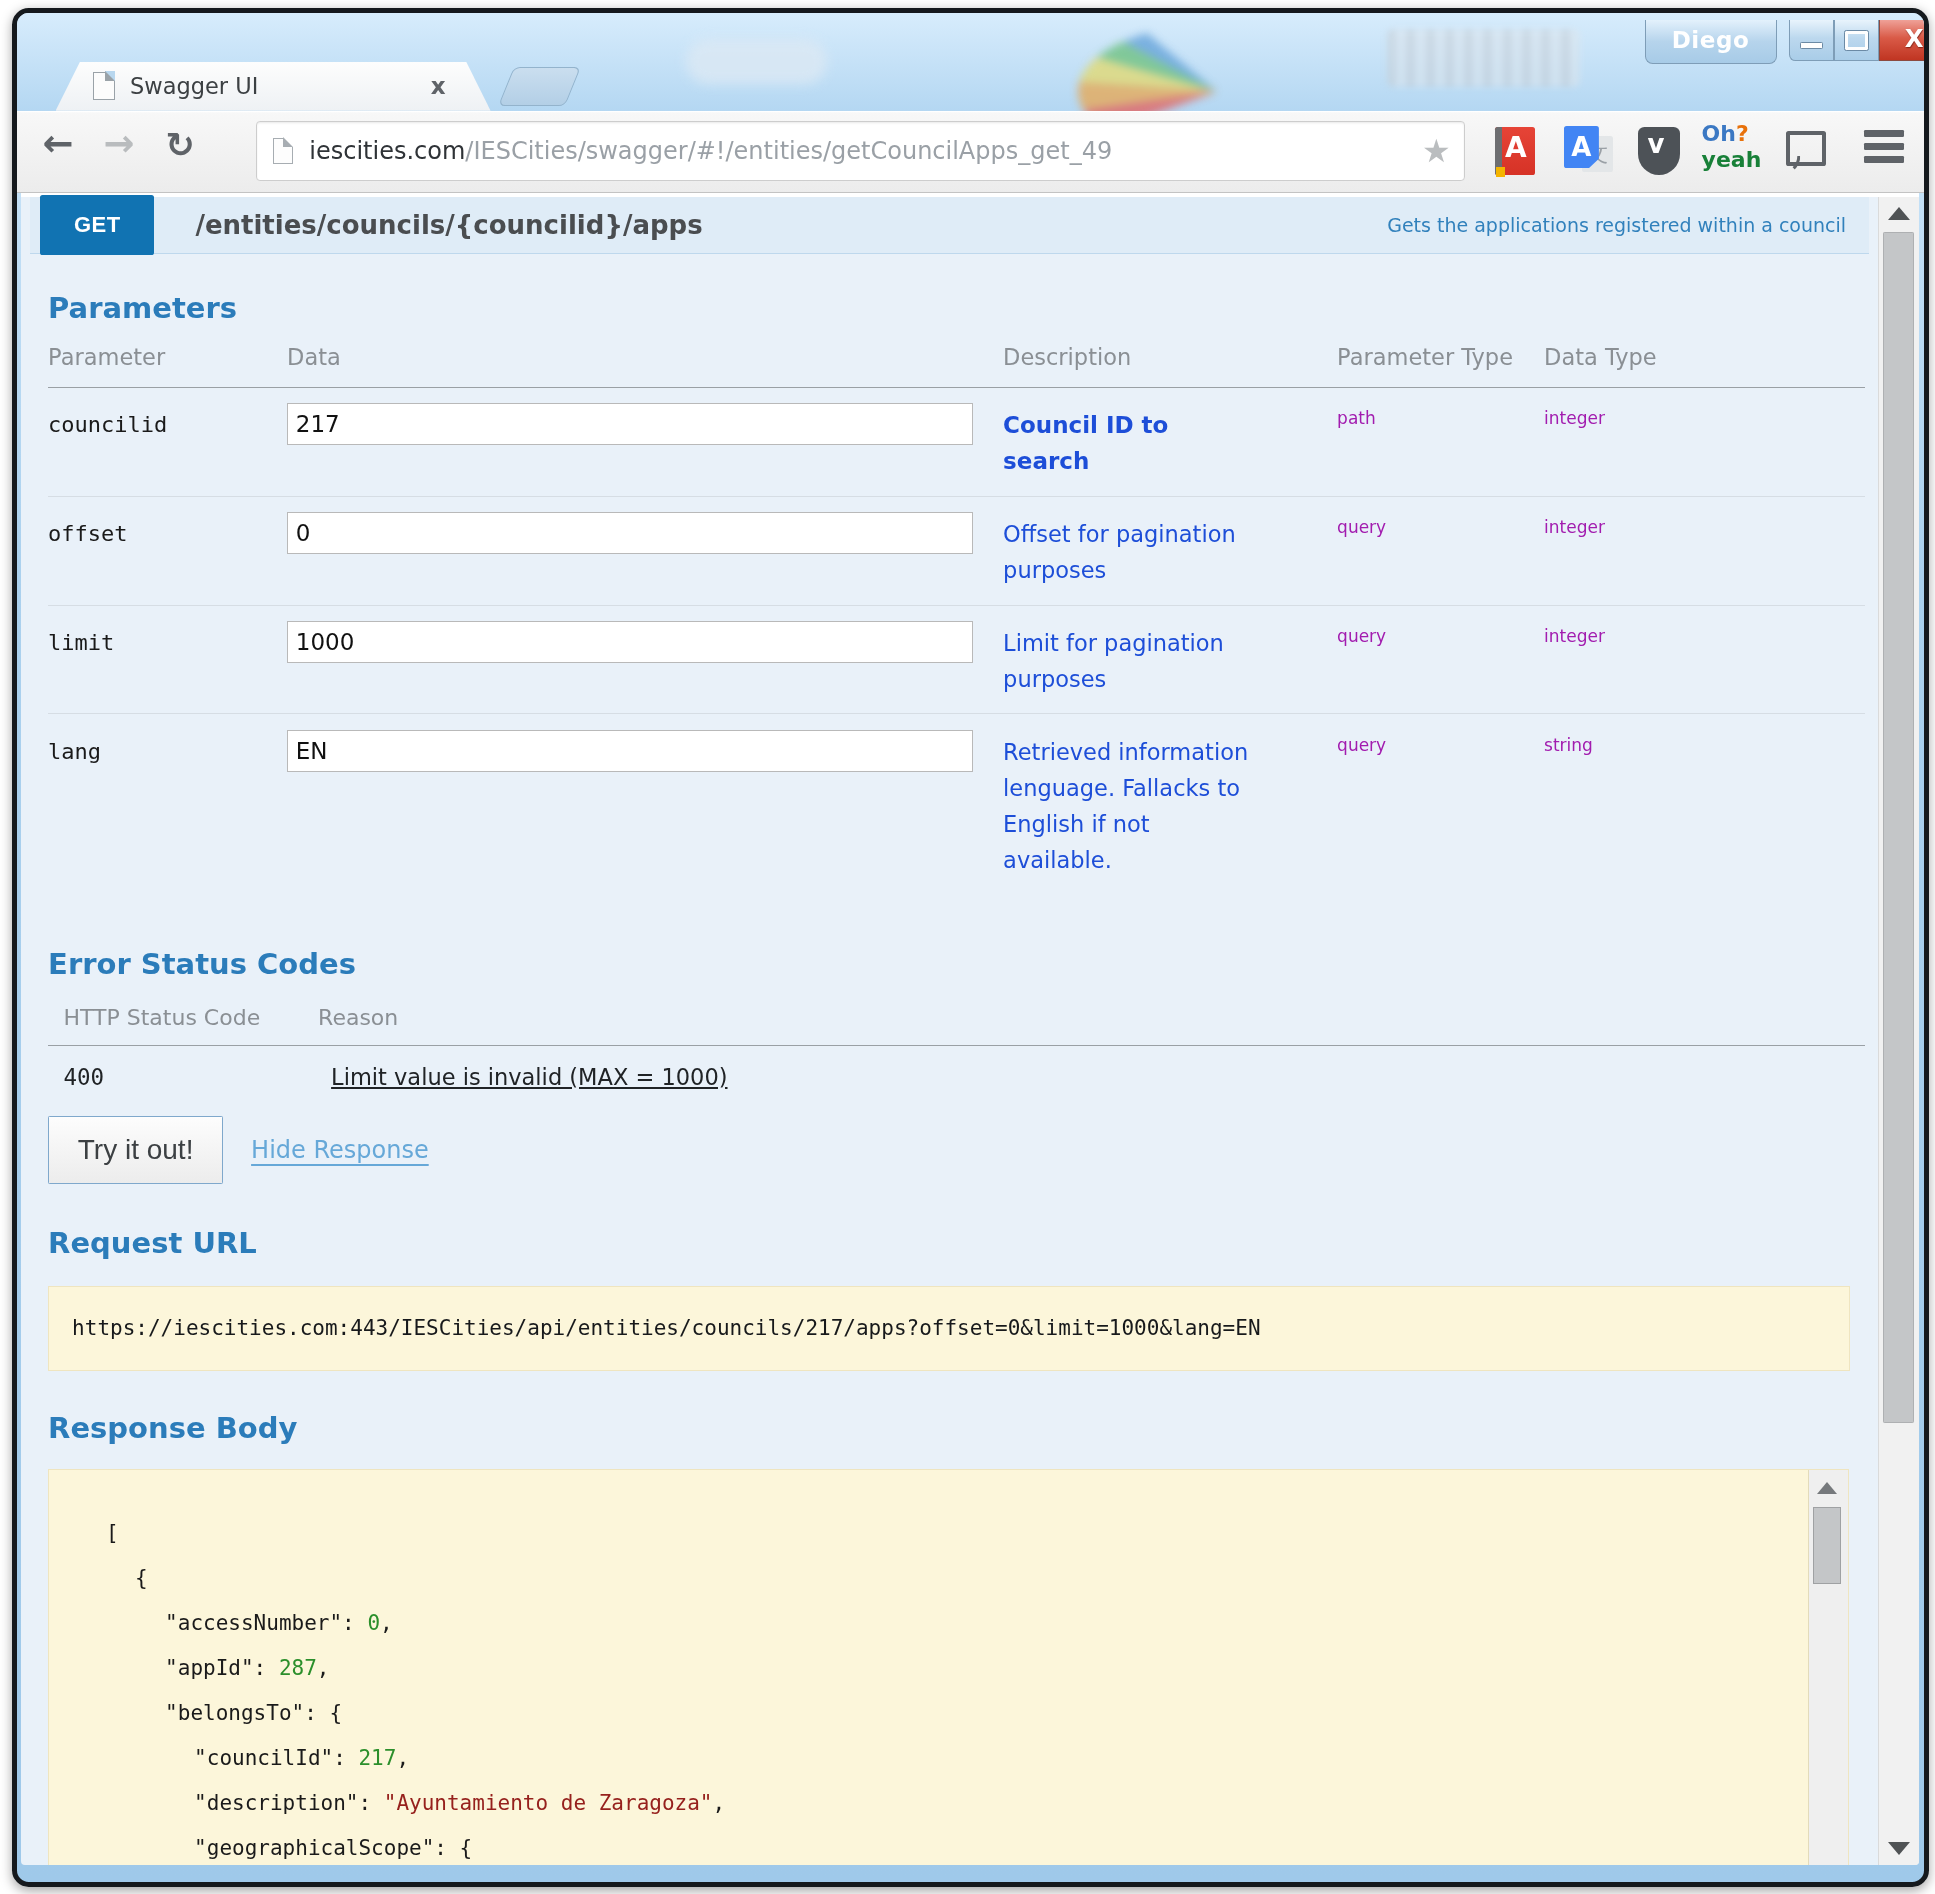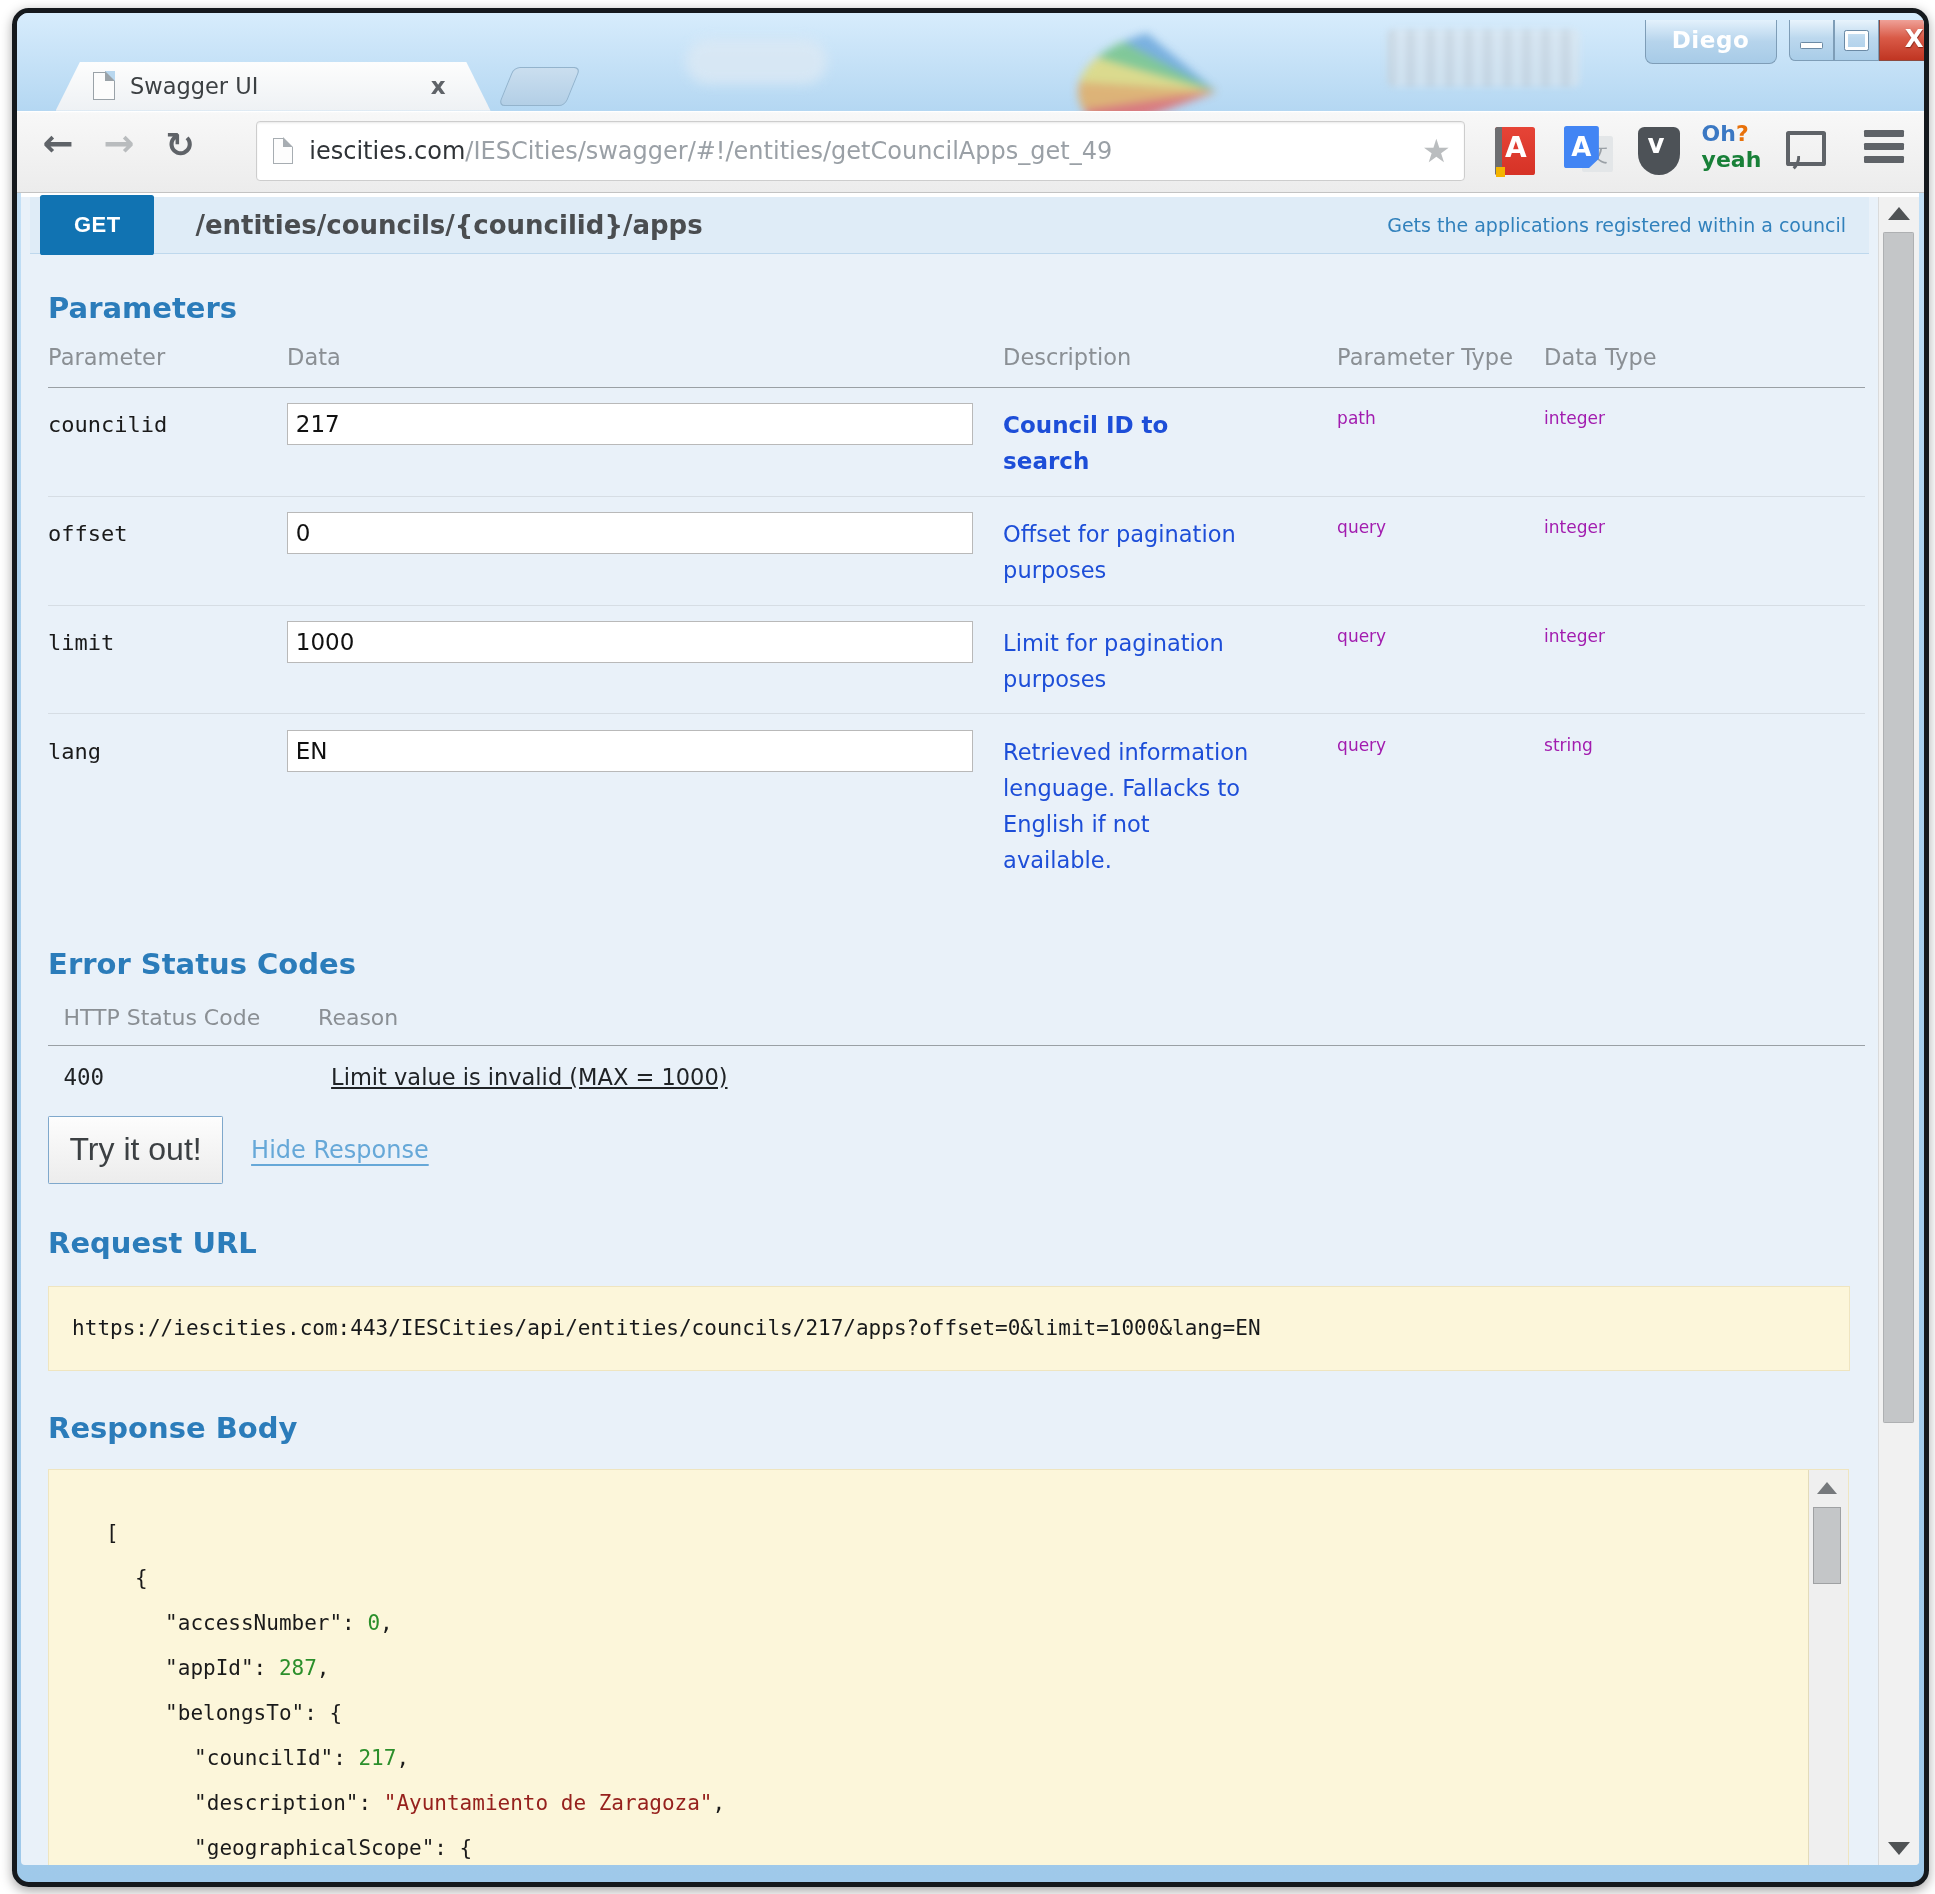--- a/index.html
+++ b/index.html
@@ -125,21 +125,21 @@
   .etable { margin:16.7px 3.9px 0 18px; }
   .erow { display:grid; grid-template-columns:270px 1fr; }
   .ehead { color:#8a8f94; font-size:22px; padding:6.4px 0 15.4px 0; }
   .ehead > div:first-child { padding-left:15.4px; }
   .erow.body { padding:18px 0 6.4px 0; font-size:22.5px; color:#202326; }
   .ecode { font-family:"DejaVu Sans Mono","Liberation Mono",monospace; padding-left:15.4px; }
   .ereason { padding-left:13px;text-decoration:underline; }
 
   .try-row { display:flex; align-items:center; margin:19.3px 0 0 18px; }
   .try-btn { width:175px; height:68px; background:linear-gradient(#fdfdfd,#ececec); border:1.9px solid #7fa8cc;
-    font-size:32px; color:#3c4043; border-radius:1.3px; }
+    font-size:28px; color:#3c4043; border-radius:1.3px; }
   .hide-link { margin-left:28px; font-size:24px; color:#66a8d8; text-decoration:underline; text-underline-offset:6.4px; text-decoration-thickness:1.9px; }
 
   
   .sec-requrl { margin-top:42px; }
   .url-box { margin:26px 19.3px 0 18px; height:85px; background:#fcf6da; border:1.3px solid #efe5c0; display:flex; align-items:center; }
   .url-box code { font-family:"DejaVu Sans Mono","Liberation Mono",monospace; font-size:21px; color:#17191b; margin-left:23px; }
 
   
   .sec-respbody { margin-top:40px; }
   .resp-box { margin:24.4px 20.6px 0 18px; height:579px; background:#fcf6da; border:1.3px solid #efe5c0; position:relative; overflow:hidden; }

